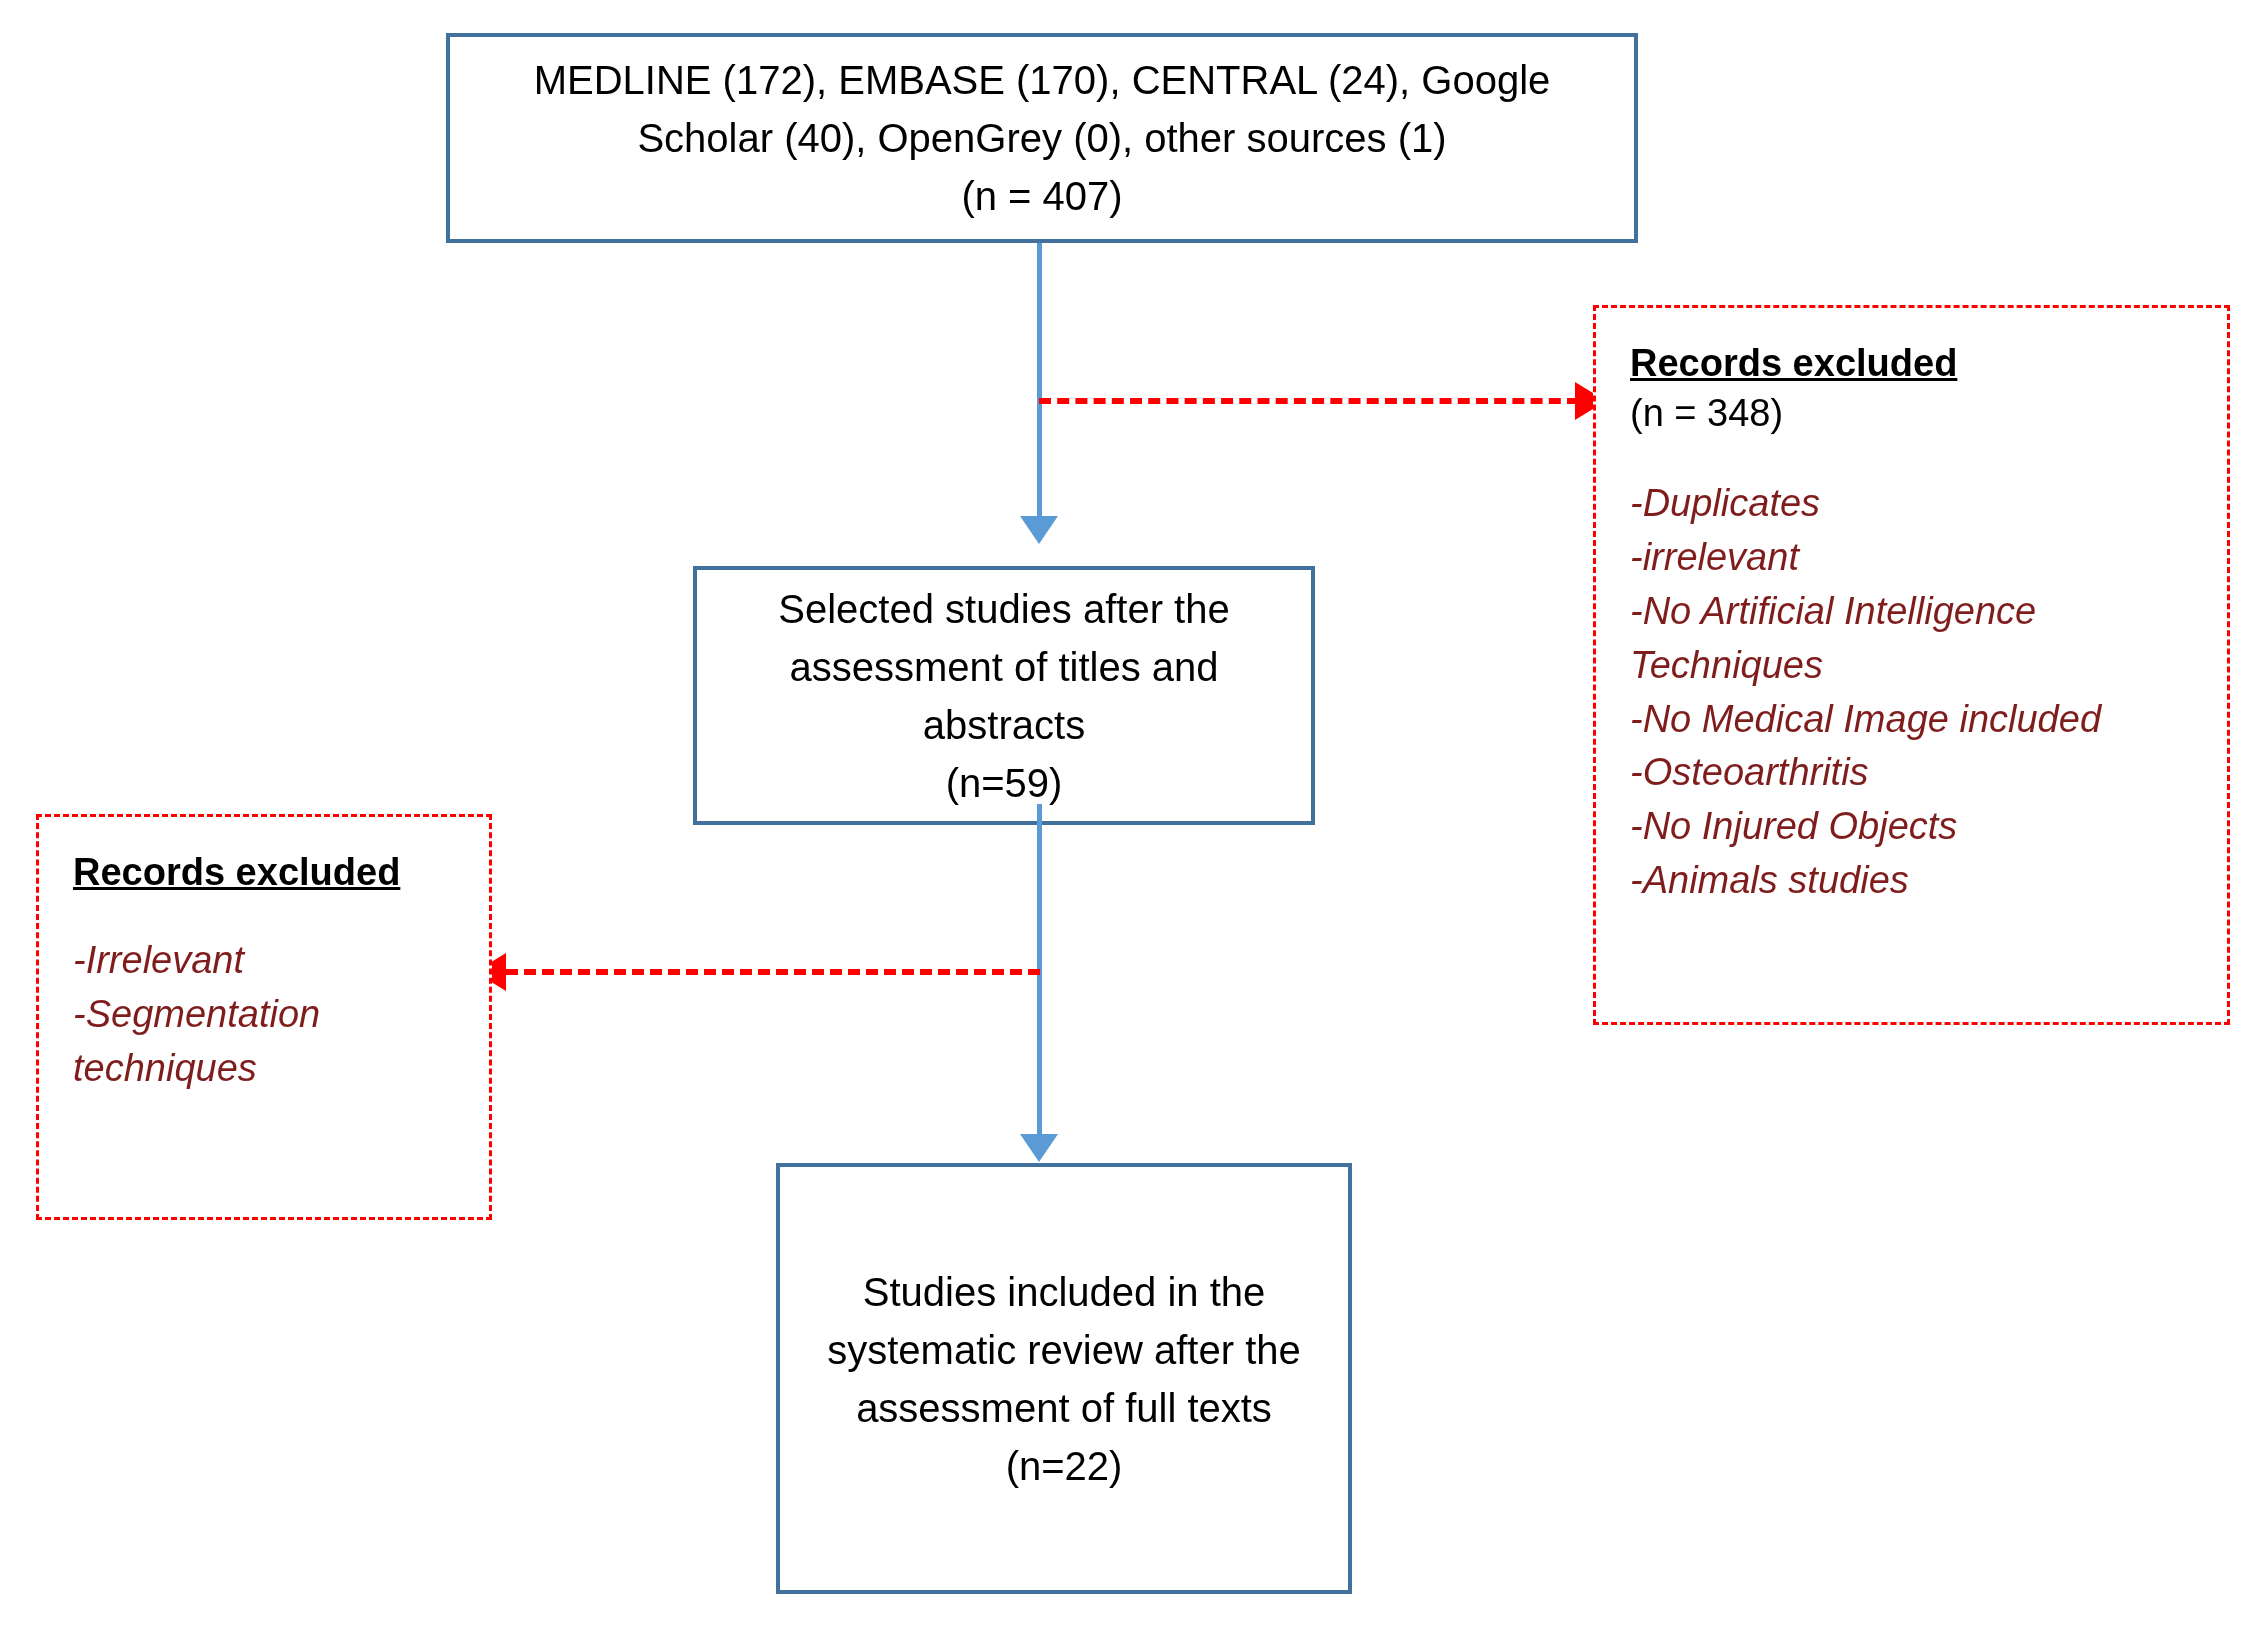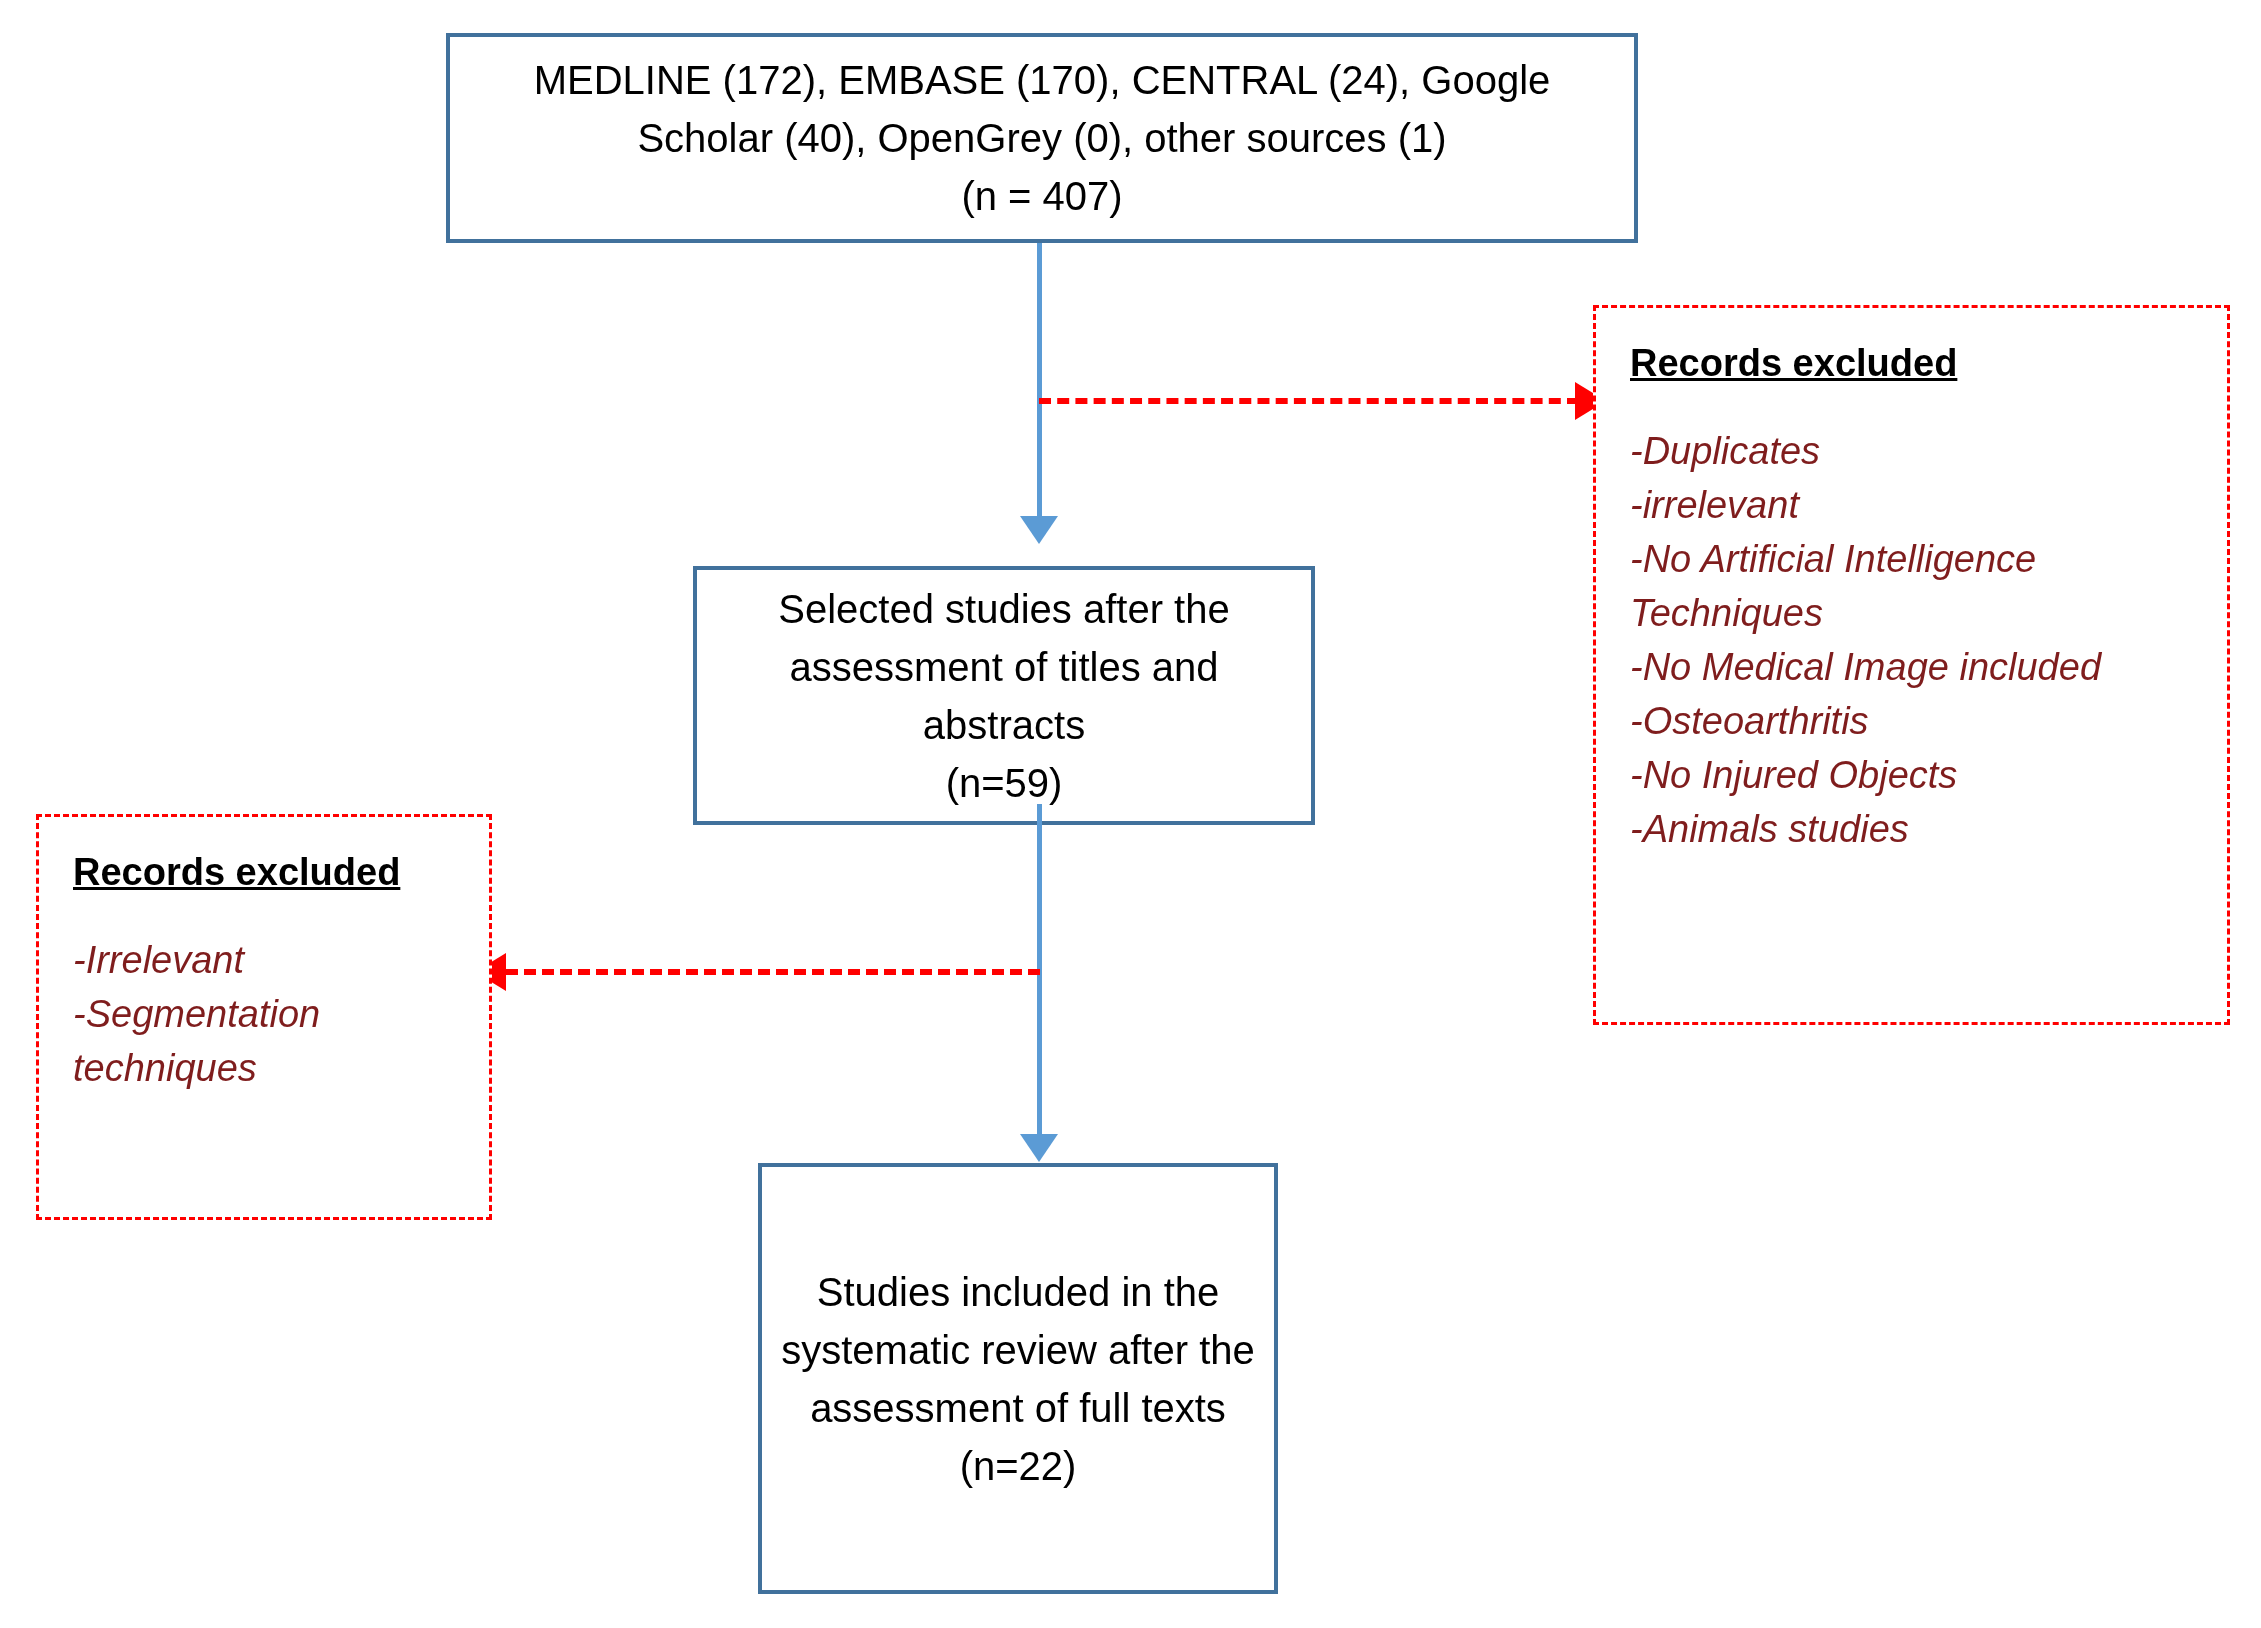--- a/index.html
+++ b/index.html
@@ -109,20 +109,21 @@
   </div>
 
   <div class="v-line" style="left:1037px; top:243px; height:274px;"></div>
   <div class="v-arrow-head" style="left:1020px; top:516px;"></div>
 
   <div class="h-dash" style="left:1039px; top:398px; width:540px;"></div>
   <div class="h-arrow-right" style="left:1575px; top:382px;"></div>
 
   <div class="box red-box" style="left:1593px; top:305px; width:637px; height:720px;">
     <div class="red-title">Records excluded</div>
+    <div class="red-count">(n = 348)</div>
     <div class="red-gap"></div>
     <div class="red-reasons">-Duplicates
 -irrelevant
 -No Artificial Intelligence Techniques
 -No Medical Image included
 -Osteoarthritis
 -No Injured Objects
 -Animals studies</div>
   </div>
 
@@ -137,19 +138,19 @@
   <div class="h-dash" style="left:506px; top:969px; width:534px;"></div>
   <div class="h-arrow-left" style="left:475px; top:953px;"></div>
 
   <div class="box red-box" style="left:36px; top:814px; width:456px; height:406px;">
     <div class="red-title">Records excluded</div>
     <div class="red-gap"></div>
     <div class="red-reasons">-Irrelevant
 -Segmentation techniques</div>
   </div>
 
-  <div class="box blue-box" style="left:758px; top:1163px; width:520px; height:431px;">
+  <div class="box blue-box" style="left:776px; top:1163px; width:576px; height:431px;">
     <div class="box-text">Studies included in the systematic review after the assessment of full texts
 (n=22)</div>
   </div>
 
 </div>
 
 
 </body></html>

